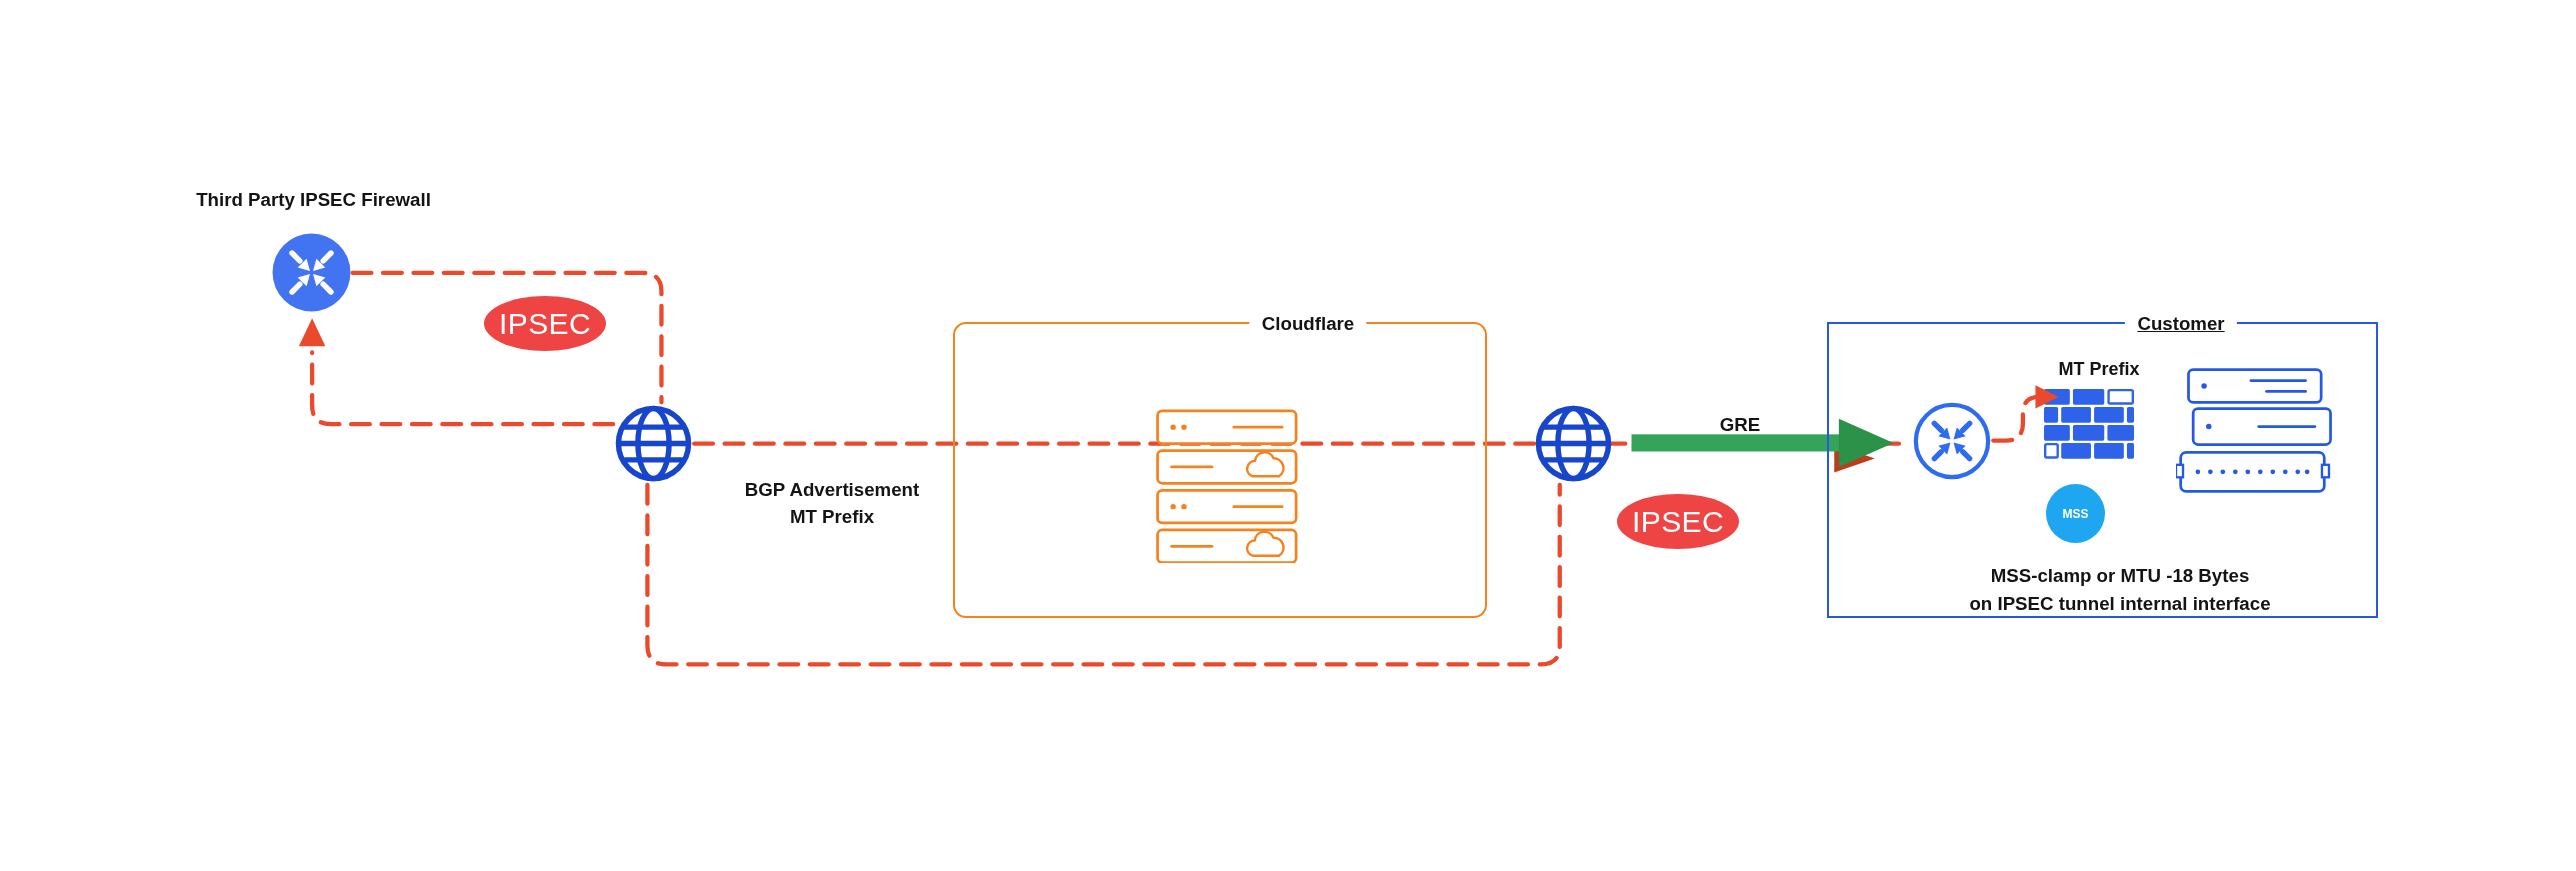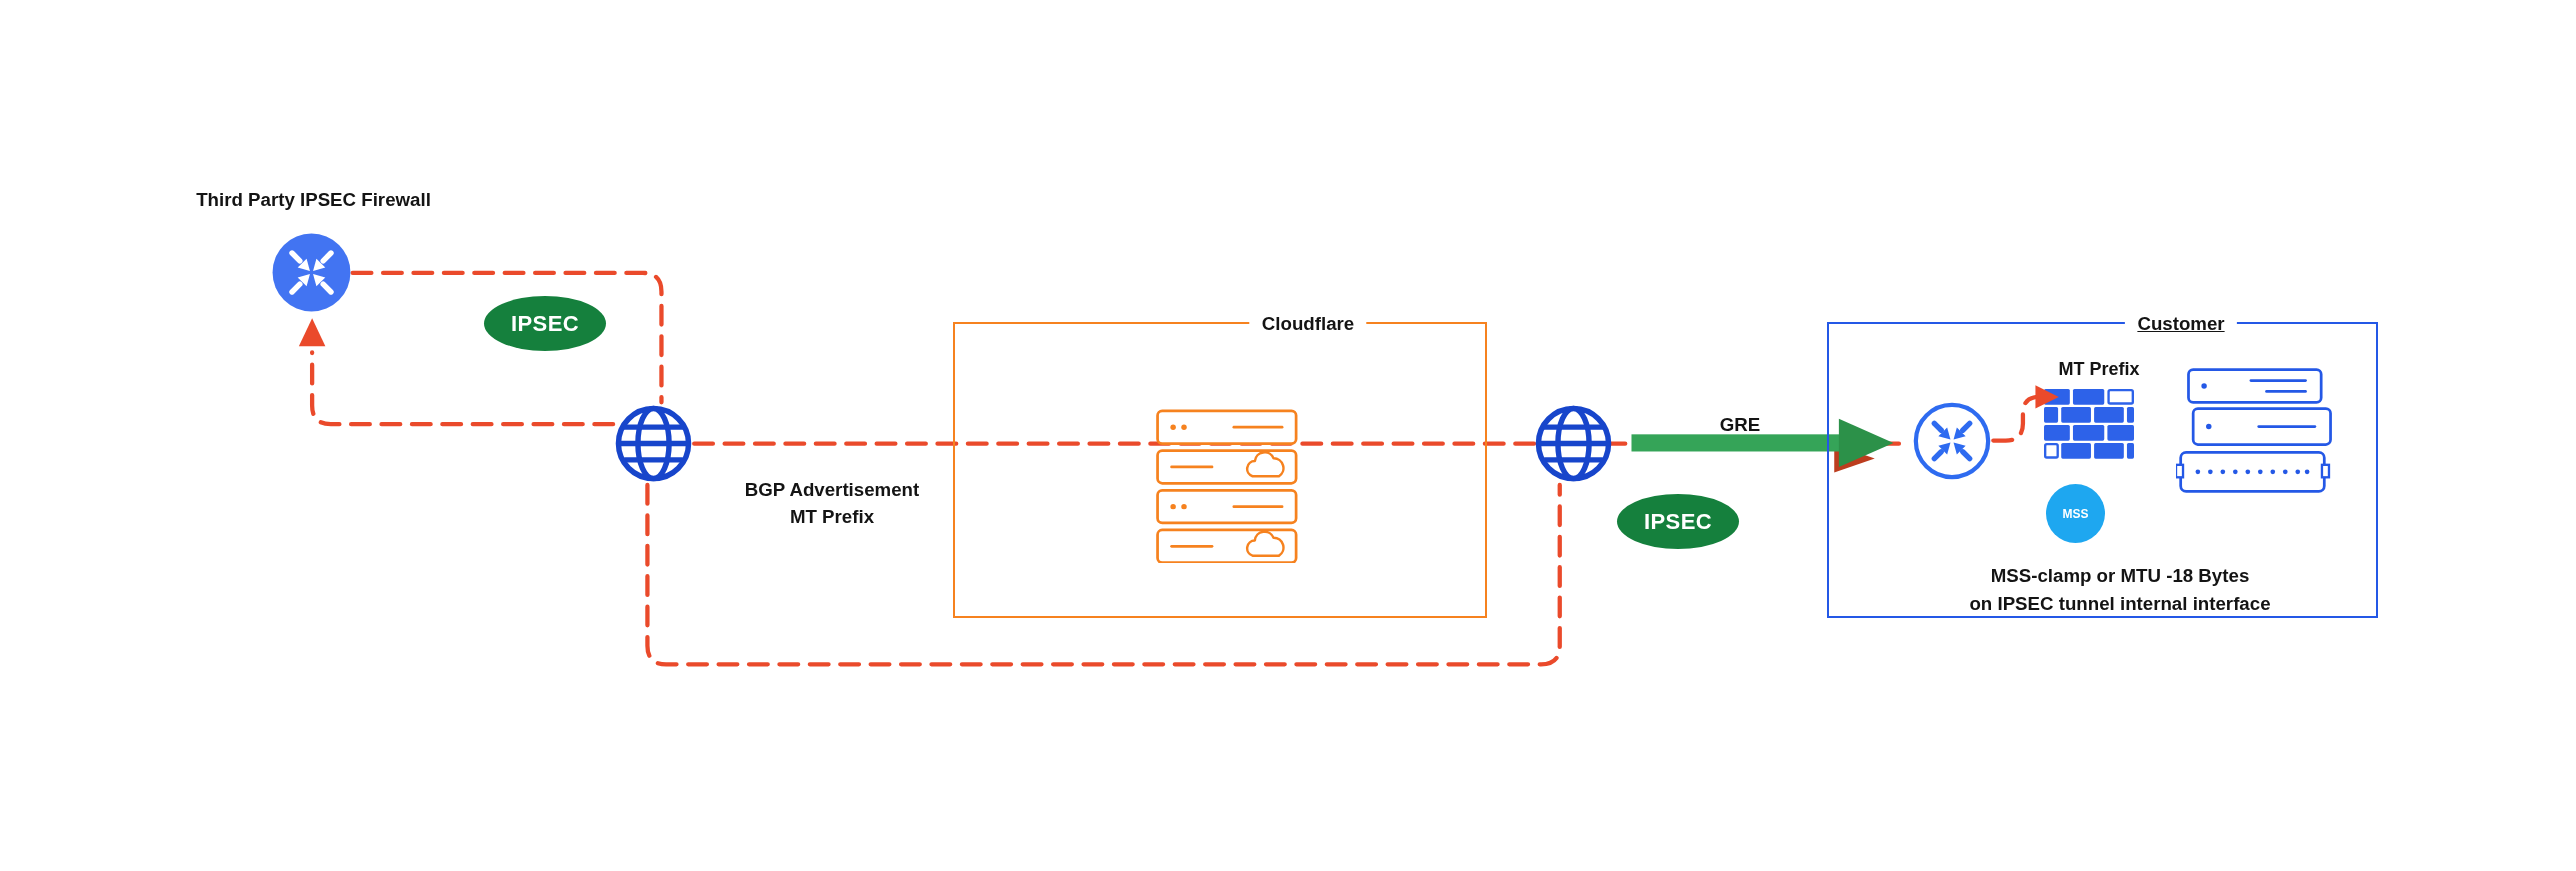--- a/index.html
+++ b/index.html
@@ -4,24 +4,24 @@
 <style>
   * { margin:0; padding:0; box-sizing:border-box; }
   html,body { background:#ffffff; }
   body { font-family:"Liberation Sans","DejaVu Sans",sans-serif; }
   .canvas { position:relative; width:2576px; height:677px; background:#ffffff; overflow:hidden; }
   .layer { position:absolute; left:0; top:0; }
   .z1 { z-index:1; } .z5 { z-index:5; }
   .icon { position:absolute; z-index:3; }
   .label { position:absolute; z-index:4; font-weight:700; color:#141414; font-size:18.7px; line-height:26.5px; text-align:center; }
   .pill { position:absolute; z-index:4; width:122px; height:55px; border-radius:50%;
-          background:#15803d; display:flex; align-items:center; justify-content:center;
-          color:#ffffff; font-weight:700; font-size:22px; letter-spacing:0.4px; }
+          background:#ef4444; display:flex; align-items:center; justify-content:center;
+          color:#ffffff; font-weight:400; font-size:30px; letter-spacing:0.4px; }
   .box { position:absolute; z-index:2; border:2.3px solid; background:transparent; }
-  .box-cloudflare { left:953px; top:322px; width:534px; height:296px; border-color:#F6821F; }
+  .box-cloudflare { left:953px; top:322px; width:534px; height:296px; border-color:#F6821F;border-radius:13px; }
   .box-customer  { left:1827px; top:322px; width:551px; height:296px; border-color:#2458E6; }
   .box-label { position:absolute; top:0; transform:translate(-50%,-50%); background:#ffffff;
                padding:0 12.5px; font-weight:700; font-size:18.7px; color:#141414; white-space:nowrap; }
   .mss-circle { position:absolute; z-index:4; left:2046px; top:484px; width:59px; height:59px;
                 border-radius:50%; background:#1EA7F0; display:flex; align-items:center;
                 justify-content:center; color:#ffffff; font-weight:700; font-size:12px; }
 </style>
 </head>
 <body>
 

